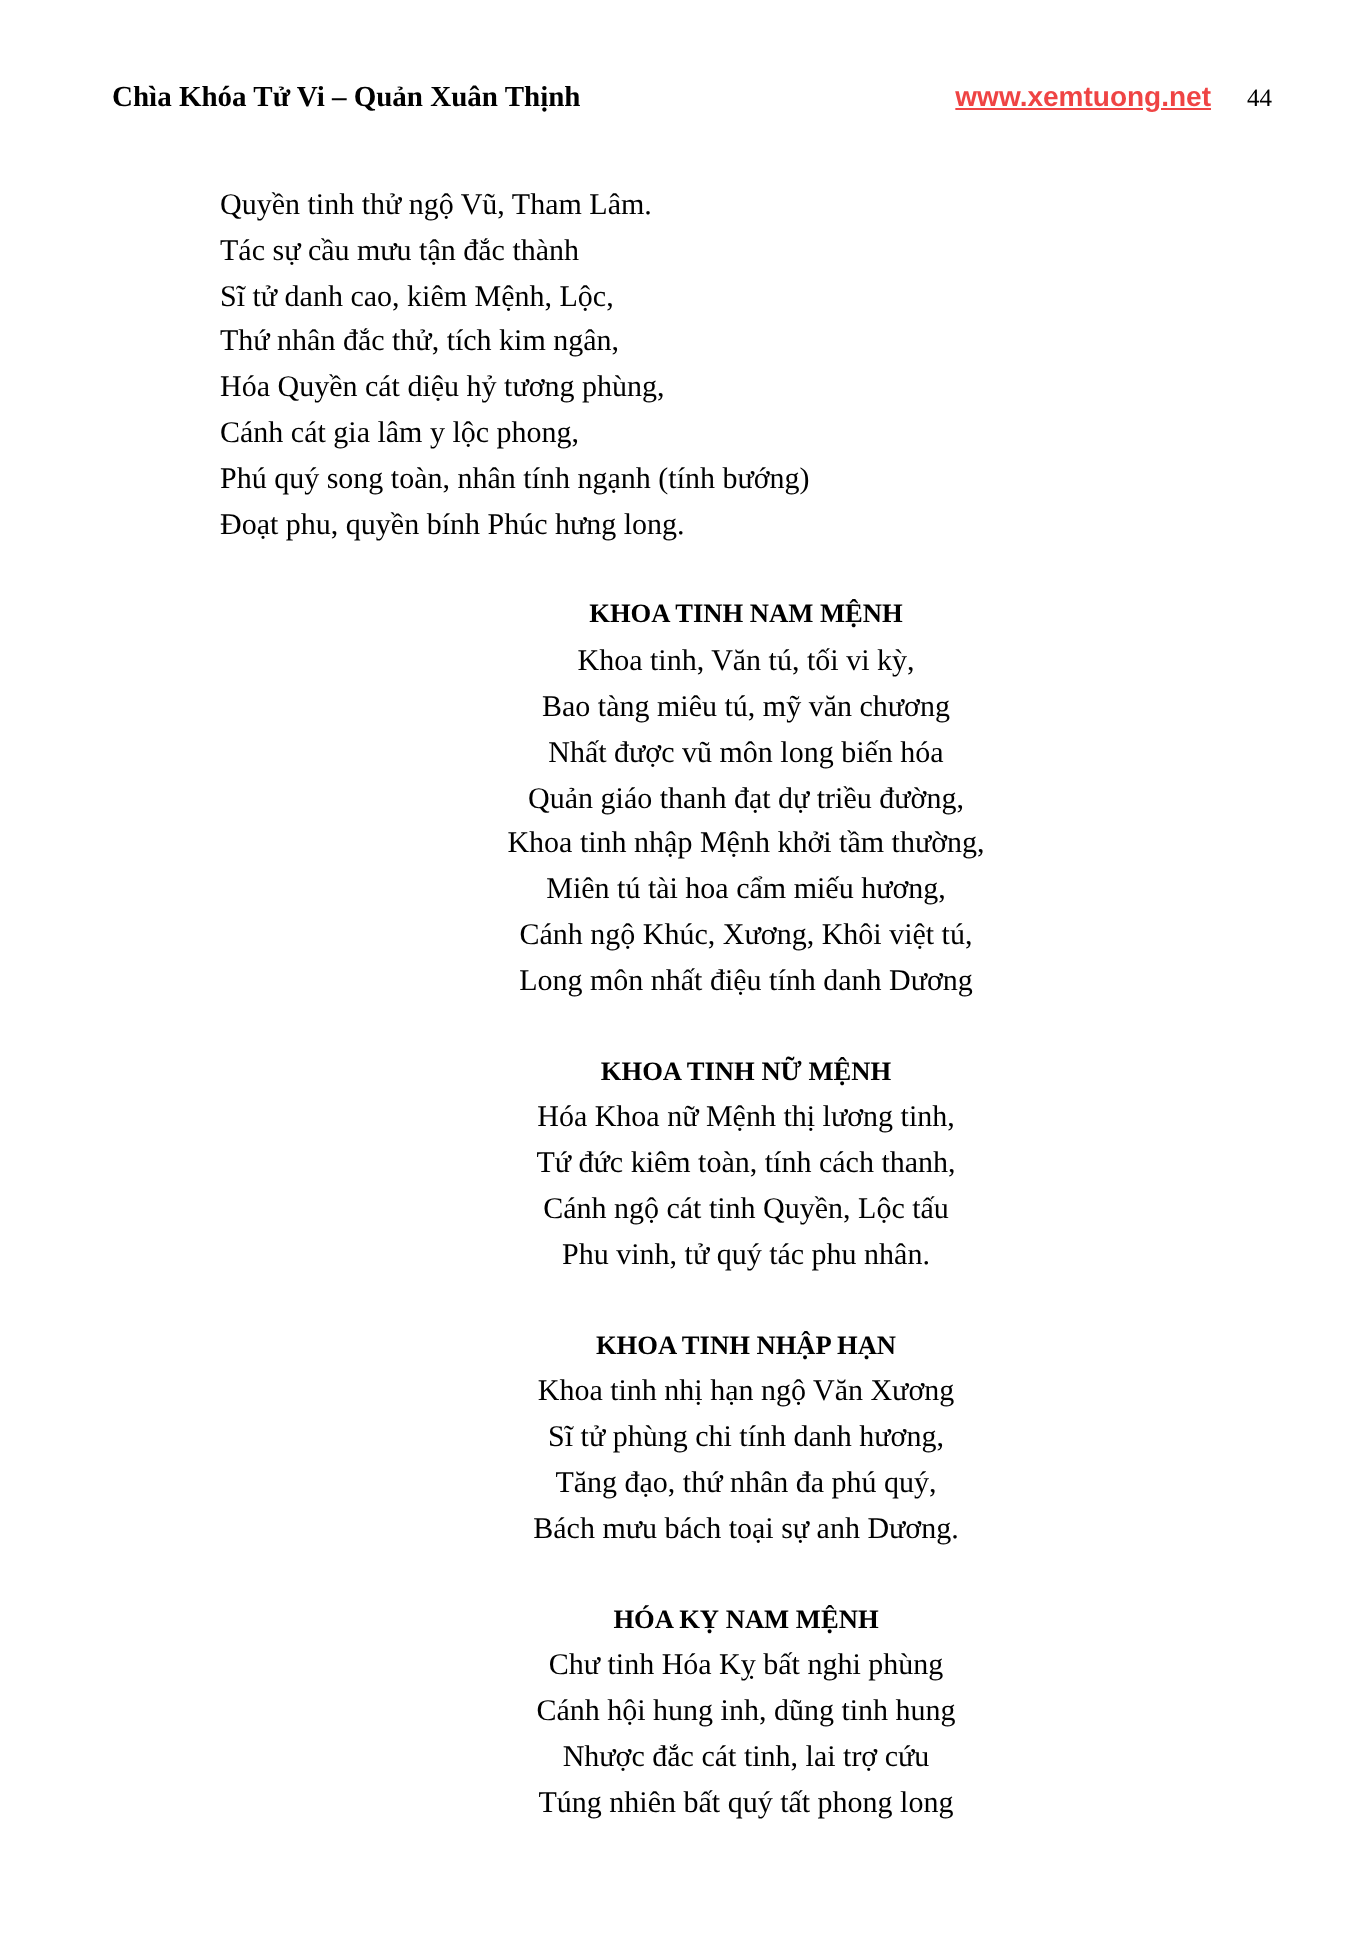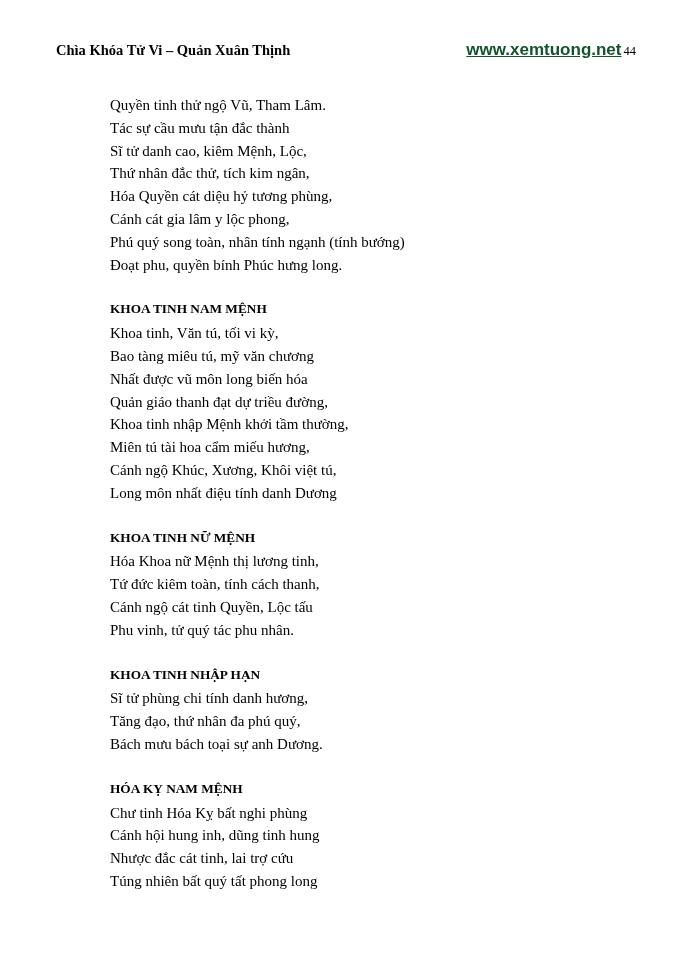--- a/index.html
+++ b/index.html
@@ -35,45 +35,46 @@
     font-size: 14.5px;
     color: #000000;
     white-space: nowrap;
   }
   .header-spacer {
     flex: 1 1 auto;
   }
   .header-url {
     font-family: "Liberation Sans", sans-serif;
     font-weight: bold;
-    font-size: 17px;
-    color: #14532d;
+    font-size: 14px;
+    color: #ef4444;
     text-decoration: underline;
     white-space: nowrap;
-    margin-right: 2px;
+    margin-right: 18px;
   }
   .header-page {
     font-family: "Liberation Serif", serif;
     font-size: 12.5px;
     color: #000000;
     white-space: nowrap;
   }
   .content {
     margin-top: 34px;
     padding-left: 64px;
   }
   .verse-line {
     font-family: "Liberation Serif", serif;
     font-size: 15px;
     line-height: 22.8px;
     color: #000000;
     white-space: pre;
   }
   .section {
     margin-top: 16px;
+    text-align: center;
   }
   .section-heading {
     font-family: "Liberation Serif", serif;
     font-weight: bold;
     font-size: 13.3px;
     line-height: 22.8px;
     color: #000000;
     white-space: pre;
     margin-top: 22px;
     margin-bottom: 1px;
@@ -119,20 +120,21 @@
     <div class="section">
       <div class="section-heading">KHOA TINH NỮ MỆNH</div>
       <div class="verse-line">Hóa Khoa nữ Mệnh thị lương tinh,</div>
       <div class="verse-line">Tứ đức kiêm toàn, tính cách thanh,</div>
       <div class="verse-line">Cánh ngộ cát tinh Quyền, Lộc tấu</div>
       <div class="verse-line">Phu vinh, tử quý tác phu nhân.</div>
     </div>
 
     <div class="section">
       <div class="section-heading">KHOA TINH NHẬP HẠN</div>
+      <div class="verse-line">Khoa tinh nhị hạn ngộ Văn Xương</div>
       <div class="verse-line">Sĩ tử phùng chi tính danh hương,</div>
       <div class="verse-line">Tăng đạo, thứ nhân đa phú quý,</div>
       <div class="verse-line">Bách mưu bách toại sự anh Dương.</div>
     </div>
 
     <div class="section">
       <div class="section-heading">HÓA KỴ NAM MỆNH</div>
       <div class="verse-line">Chư tinh Hóa Kỵ bất nghi phùng</div>
       <div class="verse-line">Cánh hội hung inh, dũng tinh hung</div>
       <div class="verse-line">Nhược đắc cát tinh, lai trợ cứu</div>

